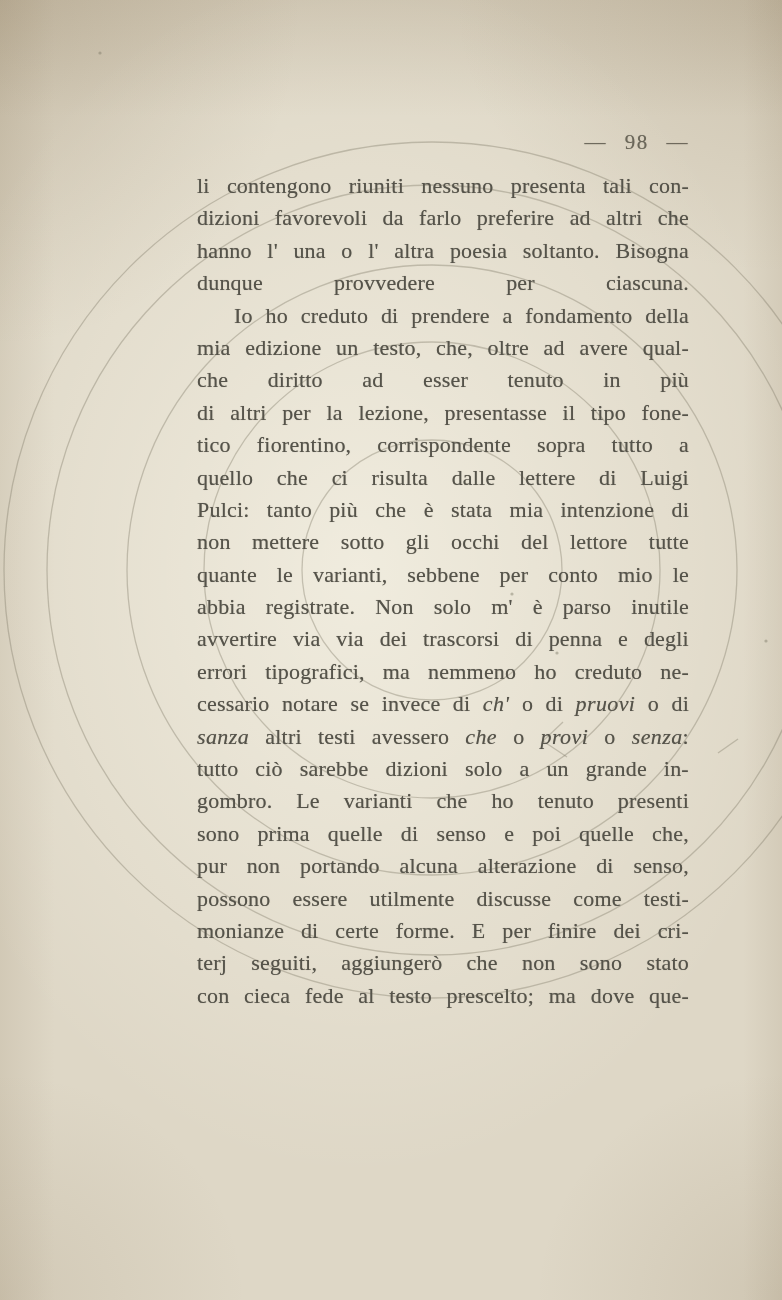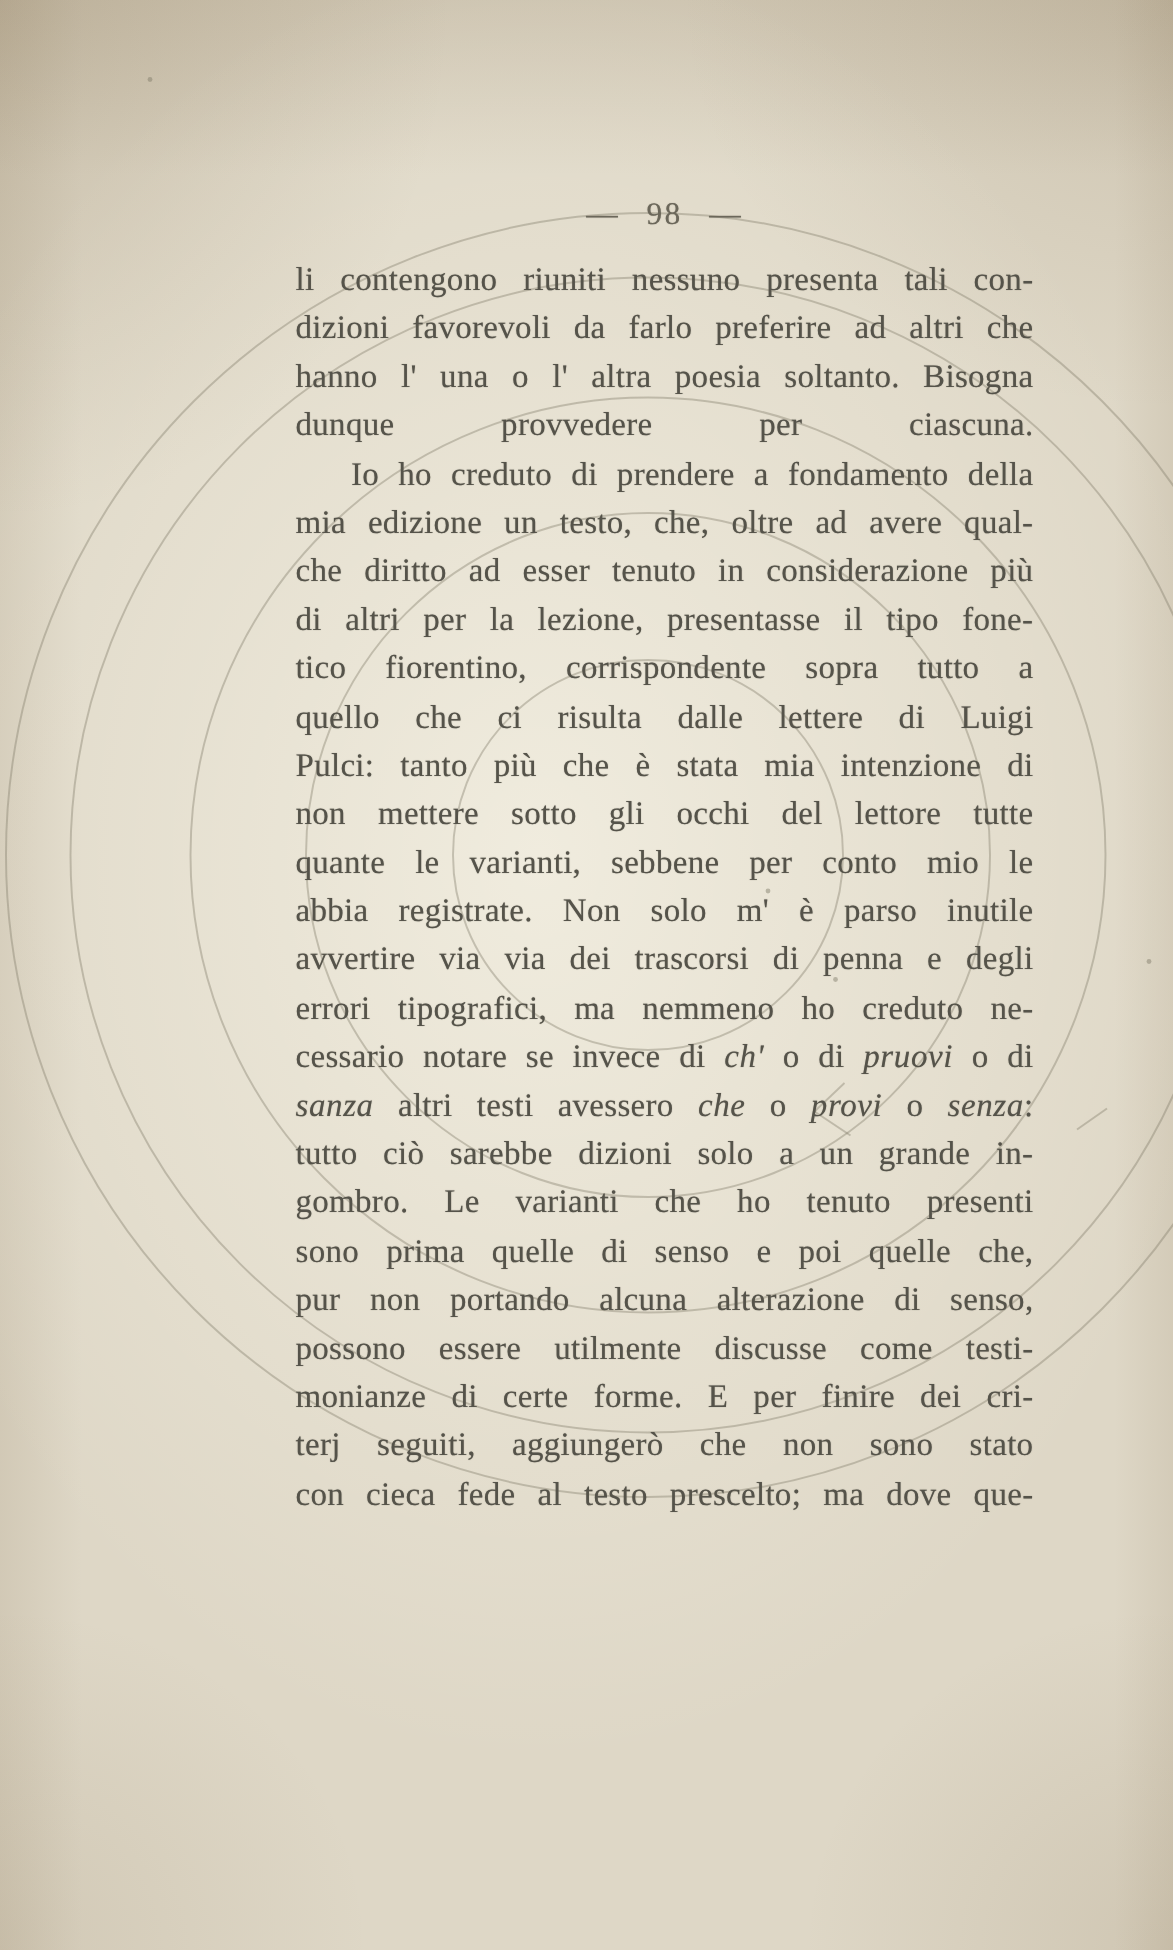--- a/index.html
+++ b/index.html
@@ -15,21 +15,21 @@
       radial-gradient(45% 25% at 0% 100%,  rgba(118,96,62,0.12) 0%, rgba(118,96,62,0.0) 70%),
       linear-gradient(to bottom, rgba(121,99,66,0.16) 0%, rgba(121,99,66,0.0) 9%),
       linear-gradient(to right,  rgba(121,99,66,0.12) 0%, rgba(121,99,66,0.0) 7%),
       linear-gradient(to left,   rgba(121,99,66,0.10) 0%, rgba(121,99,66,0.0) 5%),
       var(--paper,#ded7c6);
     font-family:"Liberation Serif","DejaVu Serif",serif;
     color:var(--ink,#55534a);
   }
   .page-number{
     position:absolute;left:197px;top:130px;width:492px;
-    text-align:center;
+    text-align:right;
     font-size:21px;
     letter-spacing:1.5px;
     word-spacing:11px;
     color:var(--pn-ink,#6b675a);
     text-shadow:0 0 0.7px rgba(100,96,84,0.55);
   }
   .text-block{
     position:absolute;left:197px;top:170px;width:492px;
     font-size:22px;
     letter-spacing:0.2px;
@@ -141,21 +141,20 @@
         <span>avere</span>
         <span>qual-</span>
       </div>
       <div class="line">
         <span>che</span>
         <span>diritto</span>
         <span>ad</span>
         <span>esser</span>
         <span>tenuto</span>
         <span>in</span>
-        <span>considerazione</span>
         <span>più</span>
       </div>
       <div class="line">
         <span>di</span>
         <span>altri</span>
         <span>per</span>
         <span>la</span>
         <span>lezione,</span>
         <span>presentasse</span>
         <span>il</span>

